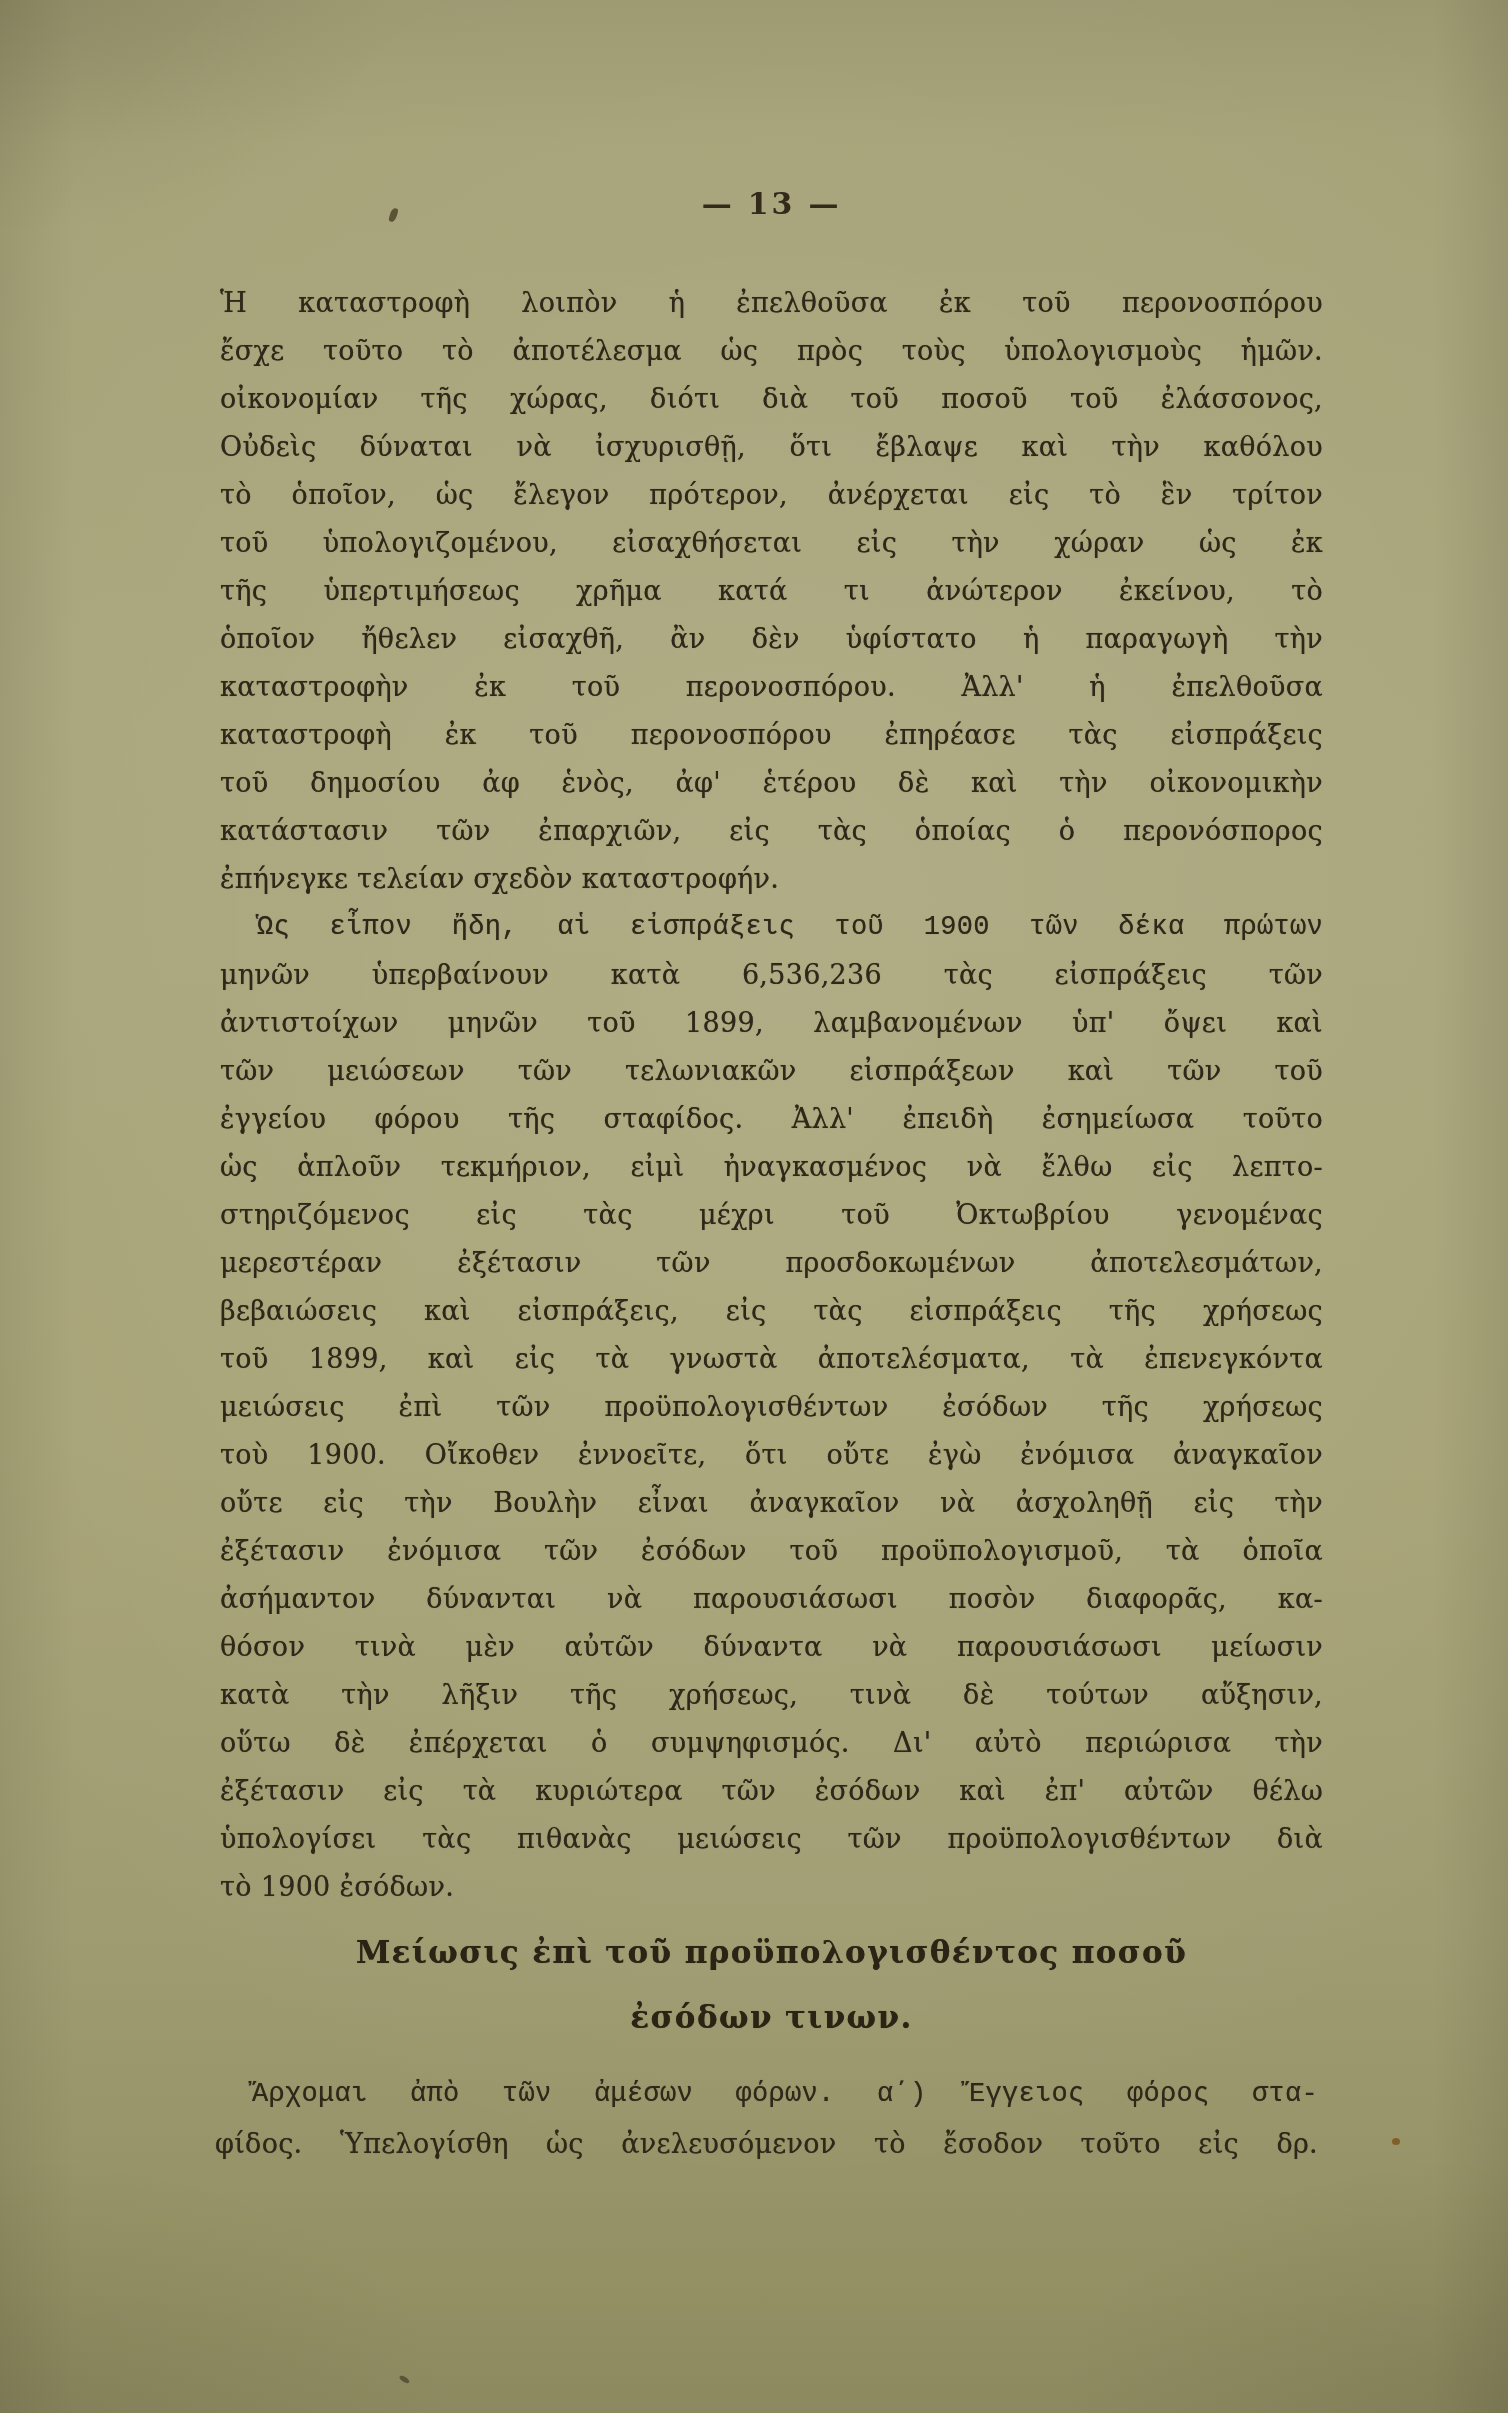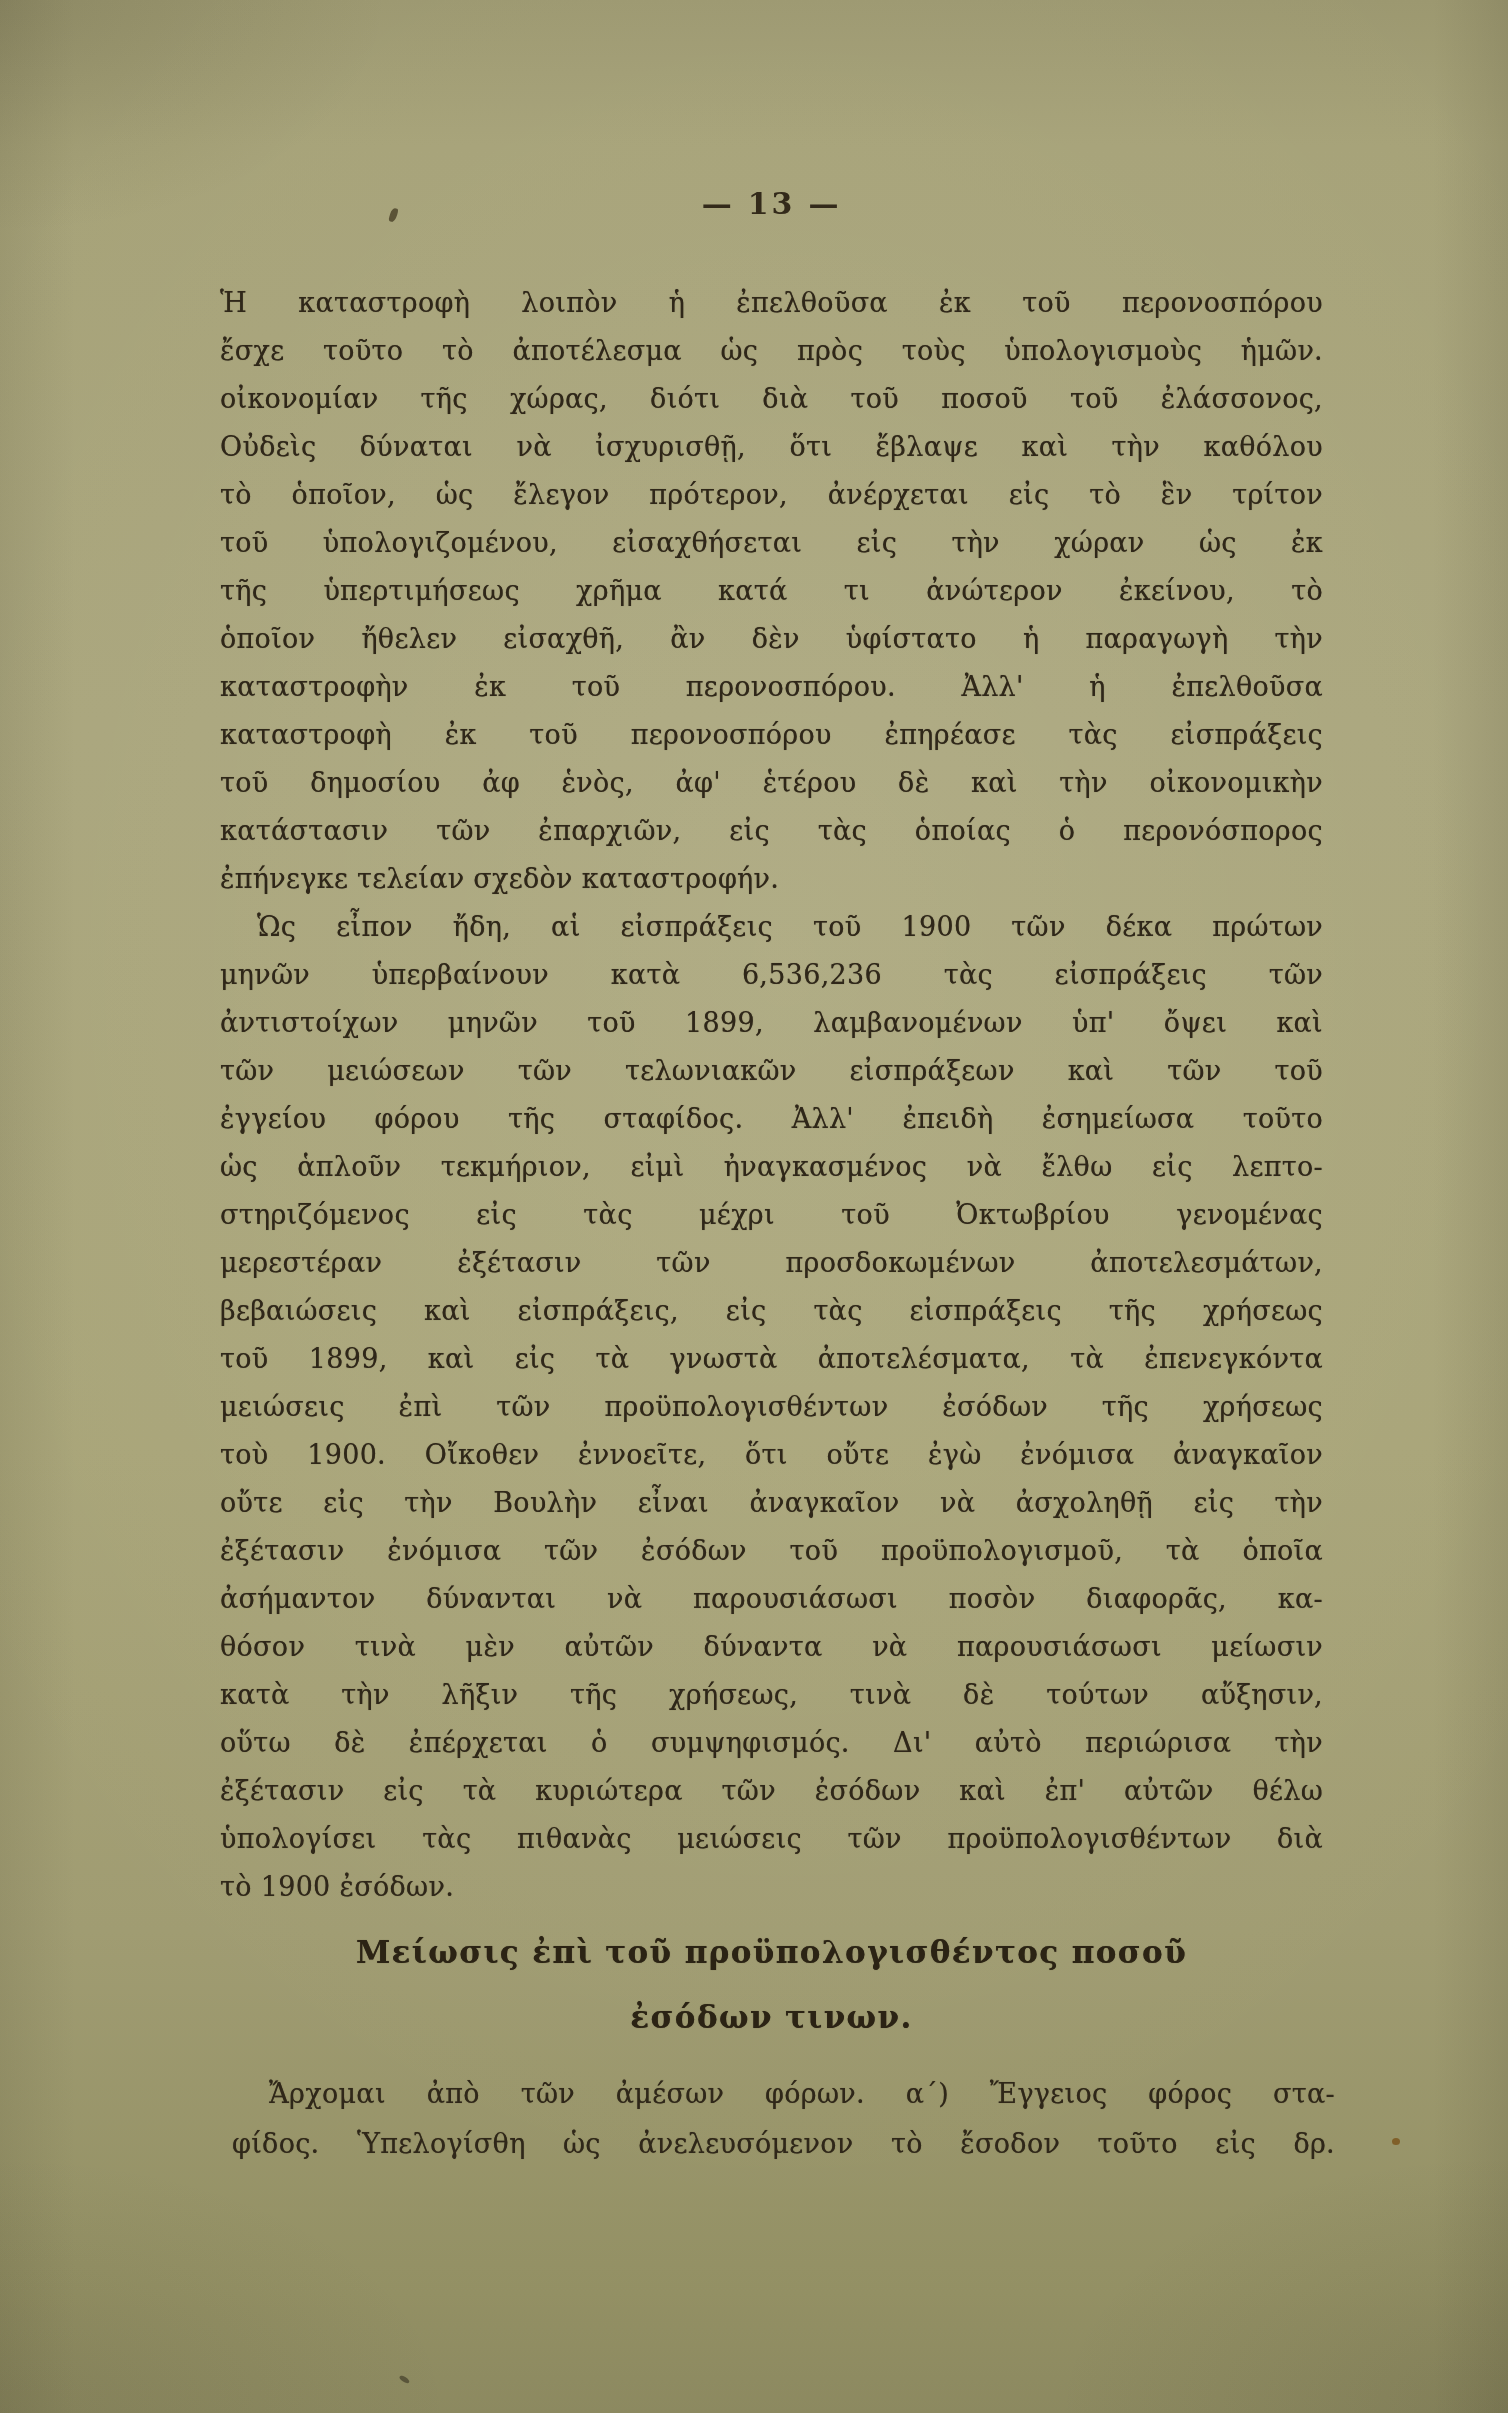--- a/index.html
+++ b/index.html
@@ -28,28 +28,28 @@
   }
   .text-block{position:absolute;top:263px;left:220px;width:1103px;margin-top:16px;}
   .line{
     text-align:justify;text-align-last:justify;
     height:48px;line-height:48px;font-size:27px;
     letter-spacing:0.3px;
     text-shadow:0 0 0.7px rgba(47,39,25,0.65);
     white-space:nowrap;
   }
   .line.para-end{text-align-last:left;}
-  .line.indent{text-indent:37px;}
+  .line.indent{text-indent:37px;font-family:Liberation Mono, monospace;}
   .section-heading{
     position:absolute;top:1920px;left:220px;width:1103px;
     text-align:center;font-weight:bold;font-size:31px;line-height:65px;
     letter-spacing:1.4px;color:#2b2314;
     text-shadow:0 0 0.7px rgba(43,35,20,0.7);
   }
-  .closing{position:absolute;top:2069px;left:232px;width:1103px;}
+  .closing{position:absolute;top:2069px;left:215px;width:1103px;}
   .closing .line{height:50px;line-height:50px;}
   .speck-comma{
     position:absolute;left:390px;top:208px;width:6.5px;height:14px;
     background:#473e26;opacity:.8;
     border-radius:70% 30% 60% 40% / 55% 45% 70% 30%;
     transform:rotate(16deg);
   }
   .stain-dot{
     position:absolute;left:1392px;top:2138px;width:8.4px;height:7.4px;
     border-radius:50%;background:#7d5a22;opacity:.9;

